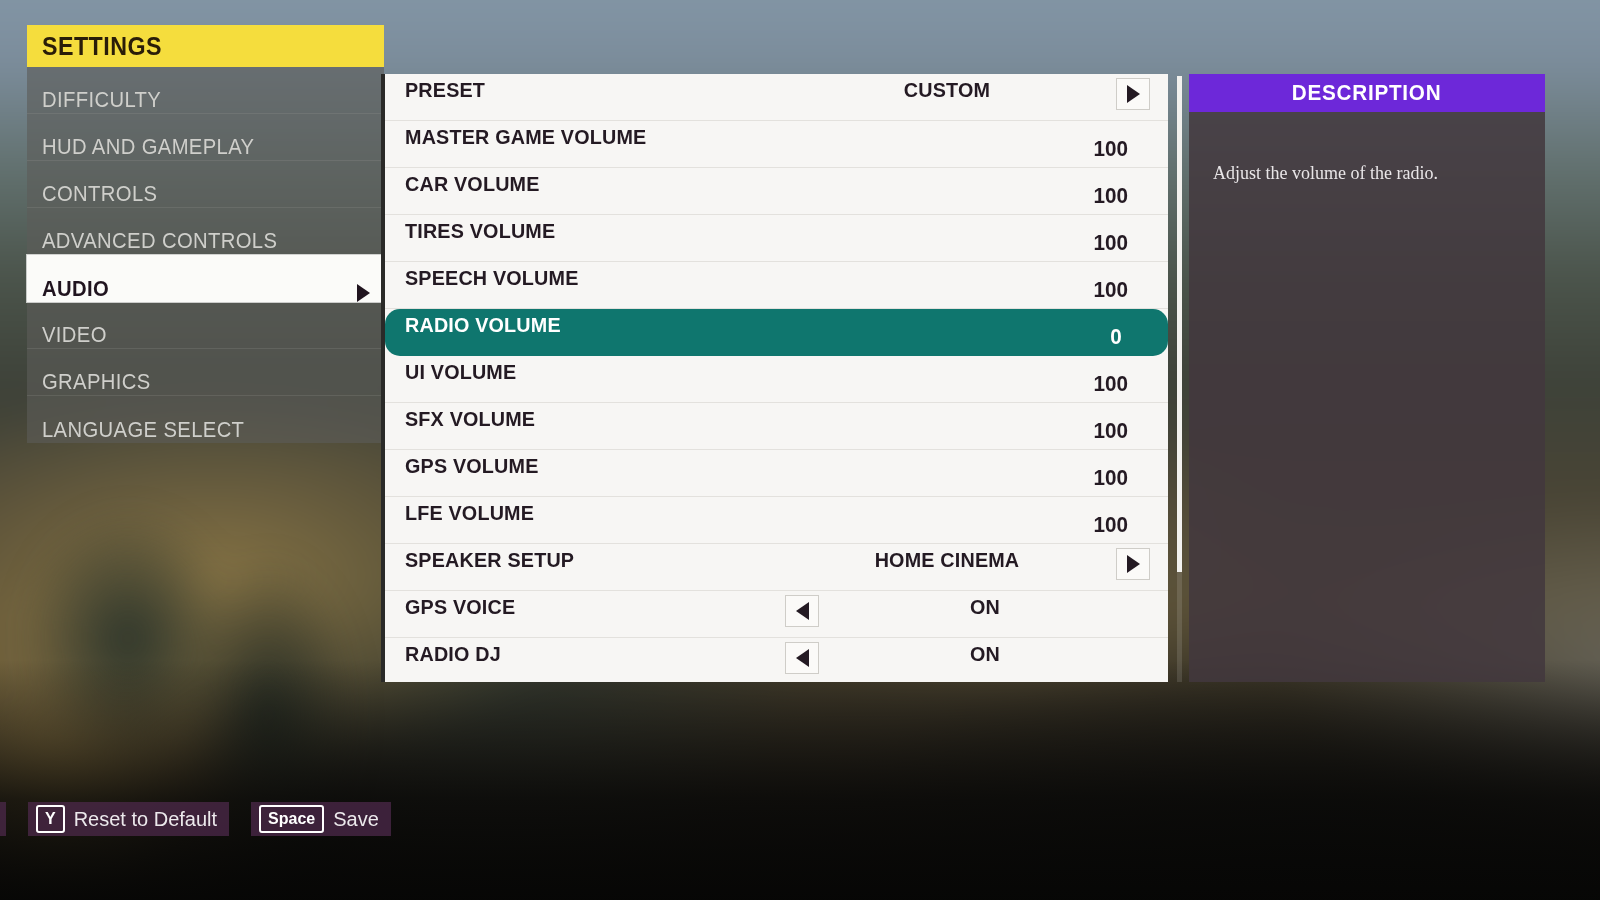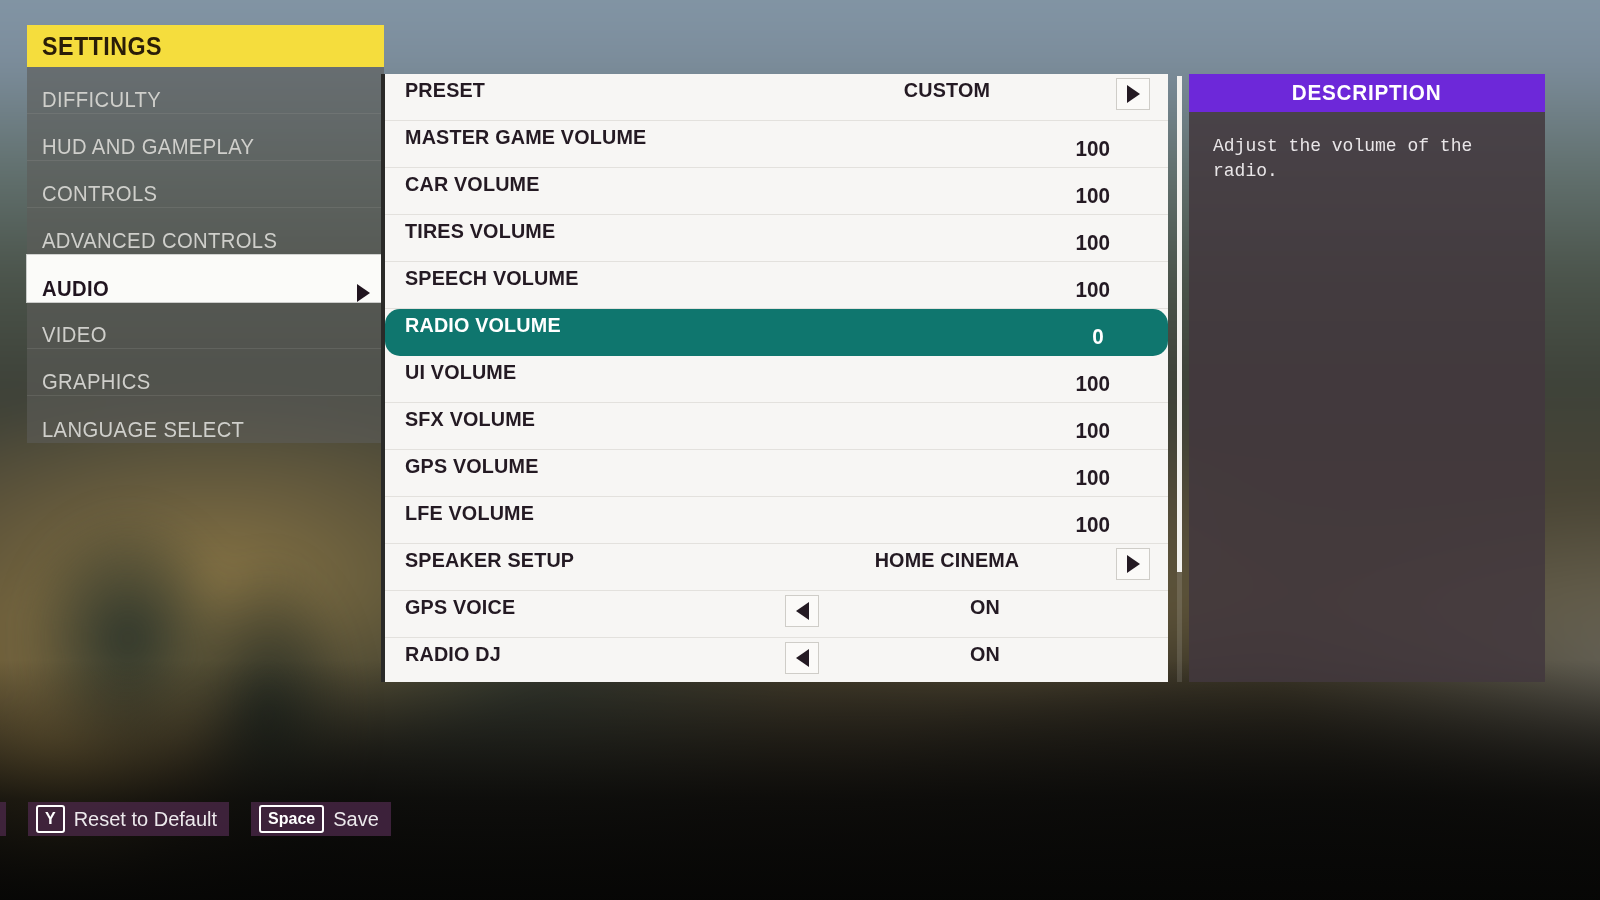--- a/index.html
+++ b/index.html
@@ -201,21 +201,21 @@
     position: absolute;
     left: 480px;
     width: 240px;
     text-align: center;
   }
 
   
   .slider-wrap {
     position: absolute;
     left: 418px;
-    right: 32px;
+    right: 14px;
     height: 47px;
     display: flex;
     align-items: center;
   }
   .slider-value {
     position: absolute;
     right: 14px;
     font-family: "Liberation Sans Narrow", "Liberation Sans", sans-serif;
     font-size: 22px;
     font-weight: bold;
@@ -274,24 +274,25 @@
     color: #ffffff;
     letter-spacing: 0.8px;
     transform: scaleX(0.94);
   }
   .desc-body {
     height: 570px;
     background: rgba(66,56,62,0.86);
     padding: 22px 24px;
   }
   .desc-text {
-    font-family: Liberation Mono, monospace;
+    font-family: Liberation Serif, serif;
     font-size: 18px;
     color: #e9e6e8;
     line-height: 1.4;
+    margin-top: 27px;
   }
 
   
   .actionbar {
     position: absolute;
     left: 0;
     bottom: 64px;
     height: 34px;
     display: flex;
     align-items: center;

